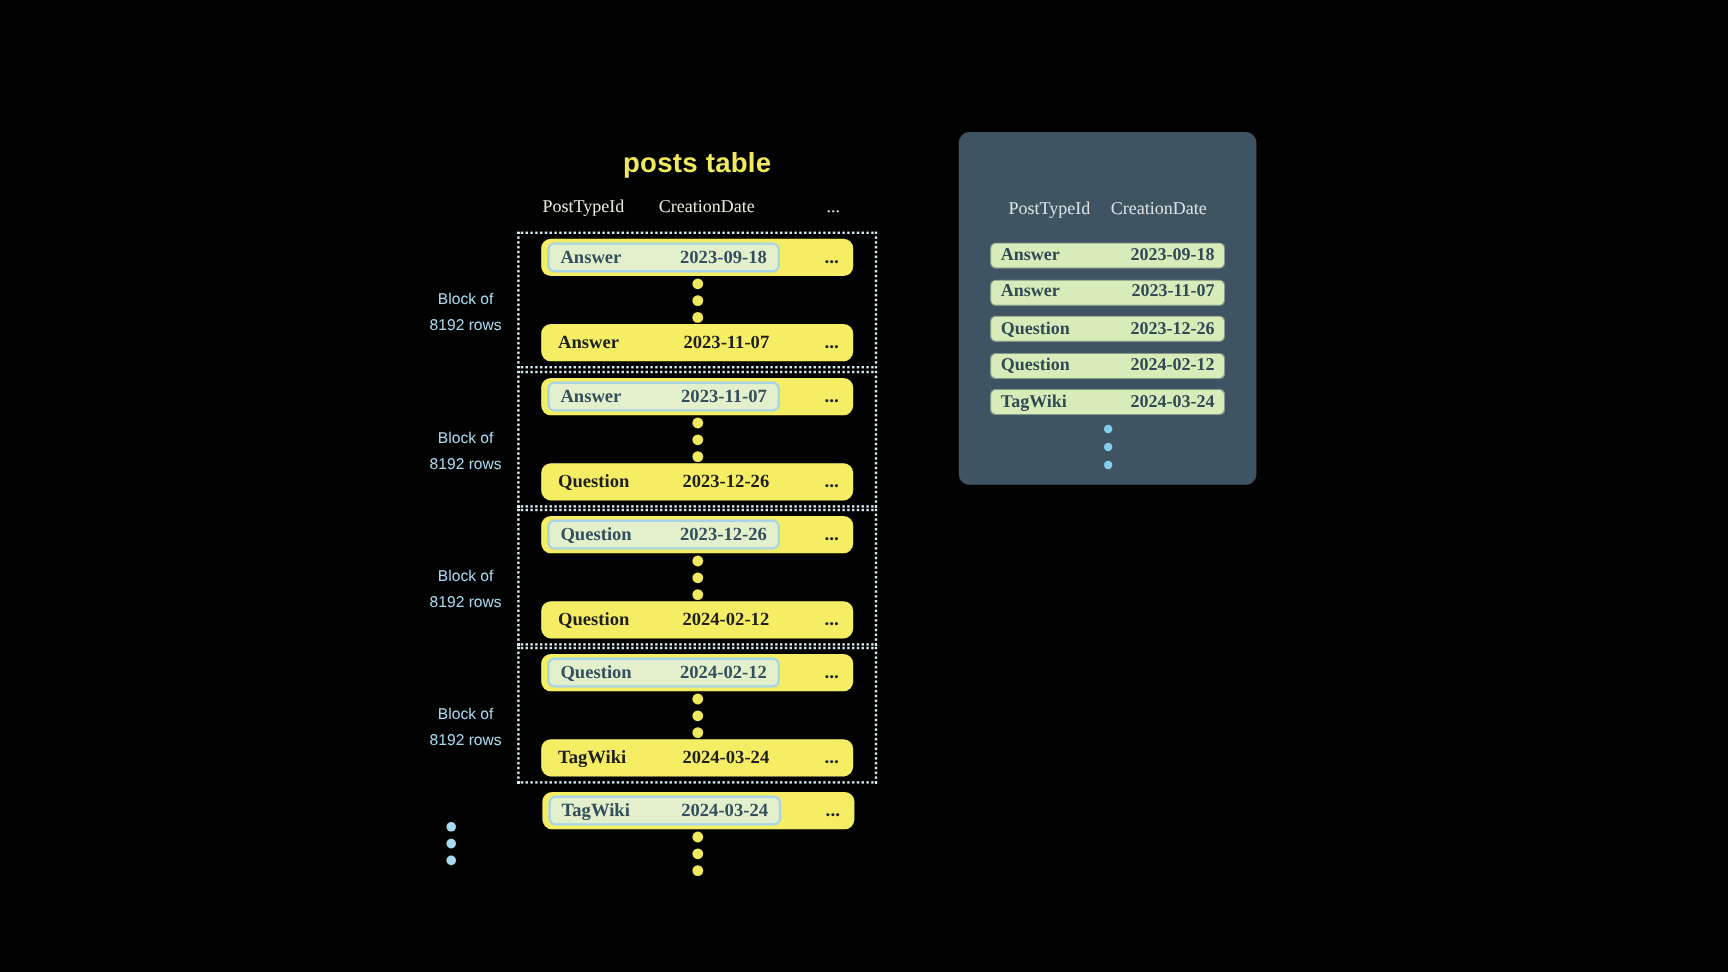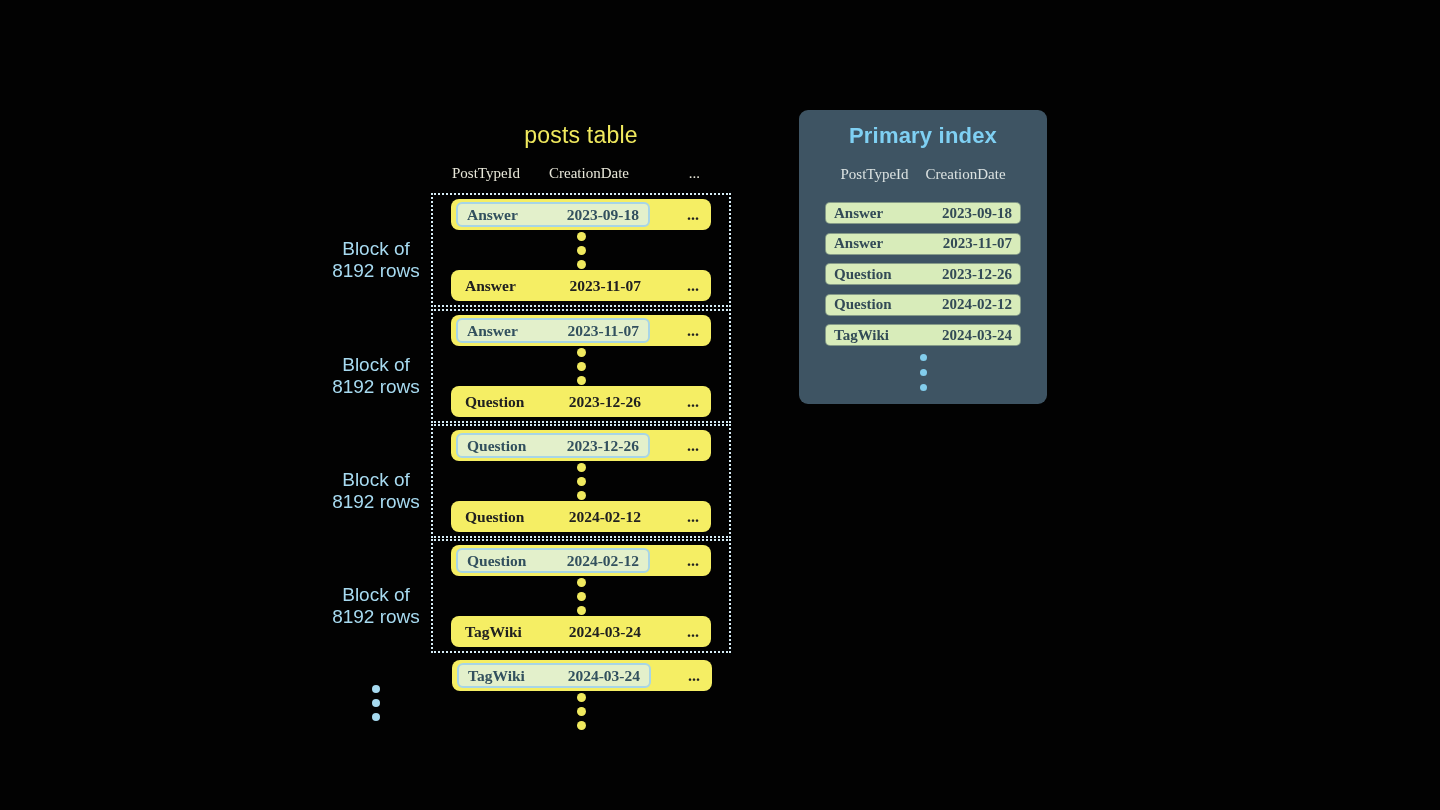--- a/index.html
+++ b/index.html
@@ -5,21 +5,21 @@
   html,body{margin:0;padding:0;background:#020202;}
   .canvas{
     position:relative;width:1440px;height:810px;background:#020202;overflow:hidden;
     font-family:"Liberation Sans",sans-serif;
   }
   .mono{font-family:Liberation Serif, serif;}
 
   
   .posts-title{
     position:absolute;left:431px;top:122px;width:300px;text-align:center;
-    color:#f0e95e;font-size:23px;font-weight:400;letter-spacing:.2px;
+    color:#f0e95e;font-size:23px;font-weight:700;letter-spacing:.2px;
   }
   .posts-headers{
     position:absolute;left:452px;top:165px;width:256px;display:flex;align-items:center;
     color:#e9e8da;font-size:15px;font-weight:500;
   }
   .posts-headers .h-col1{width:97px;}
   .posts-headers .h-col2{}
   .posts-headers .h-more{margin-left:auto;padding-right:8px;}
 
   .block{
@@ -48,22 +48,22 @@
   .vdots{display:flex;flex-direction:column;align-items:center;}
   .vdots .dot{border-radius:50%;}
   .vdots.yellow .dot{width:9px;height:9px;background:#f0e95e;}
   .vdots.yellow{gap:5px;}
   .vdots.blue-left .dot{width:8px;height:8px;background:#a7daf0;}
   .vdots.blue-left{gap:6px;}
   .vdots.blue-idx .dot{width:7px;height:7px;background:#82cdec;}
   .vdots.blue-idx{gap:8px;}
 
   .block-label{
-    position:absolute;left:306px;width:140px;text-align:center;
-    color:#a7daf0;font-size:19px;line-height:21.5px;font-weight:400;
+    position:absolute;left:318px;width:140px;text-align:center;
+    color:#a7daf0;font-size:13px;line-height:21.5px;font-weight:400;
   }
   .l1{top:238px}.l2{top:354px}.l3{top:469px}.l4{top:584px}
 
   .trailing-row{position:absolute;left:452px;top:660px;}
   .trailing-dots{position:absolute;left:577px;top:693px;}
   .left-dots{position:absolute;left:372px;top:685px;}
 
   
   .index-panel{
     position:absolute;left:799px;top:110px;width:248px;height:294px;
@@ -220,21 +220,20 @@
     <span class="dot"></span>
   </div>
 
   <div class="vdots blue-left left-dots">
     <span class="dot"></span>
     <span class="dot"></span>
     <span class="dot"></span>
   </div>
 
   <div class="index-panel">
-    <div class="index-title">Primary index</div>
     <div class="index-headers mono">
       <span>PostTypeId</span>
       <span>CreationDate</span>
     </div>
     <div class="index-rows">
       <div class="prow mono">
         <span>Answer</span>
         <span>2023-09-18</span>
       </div>
       <div class="prow mono">

